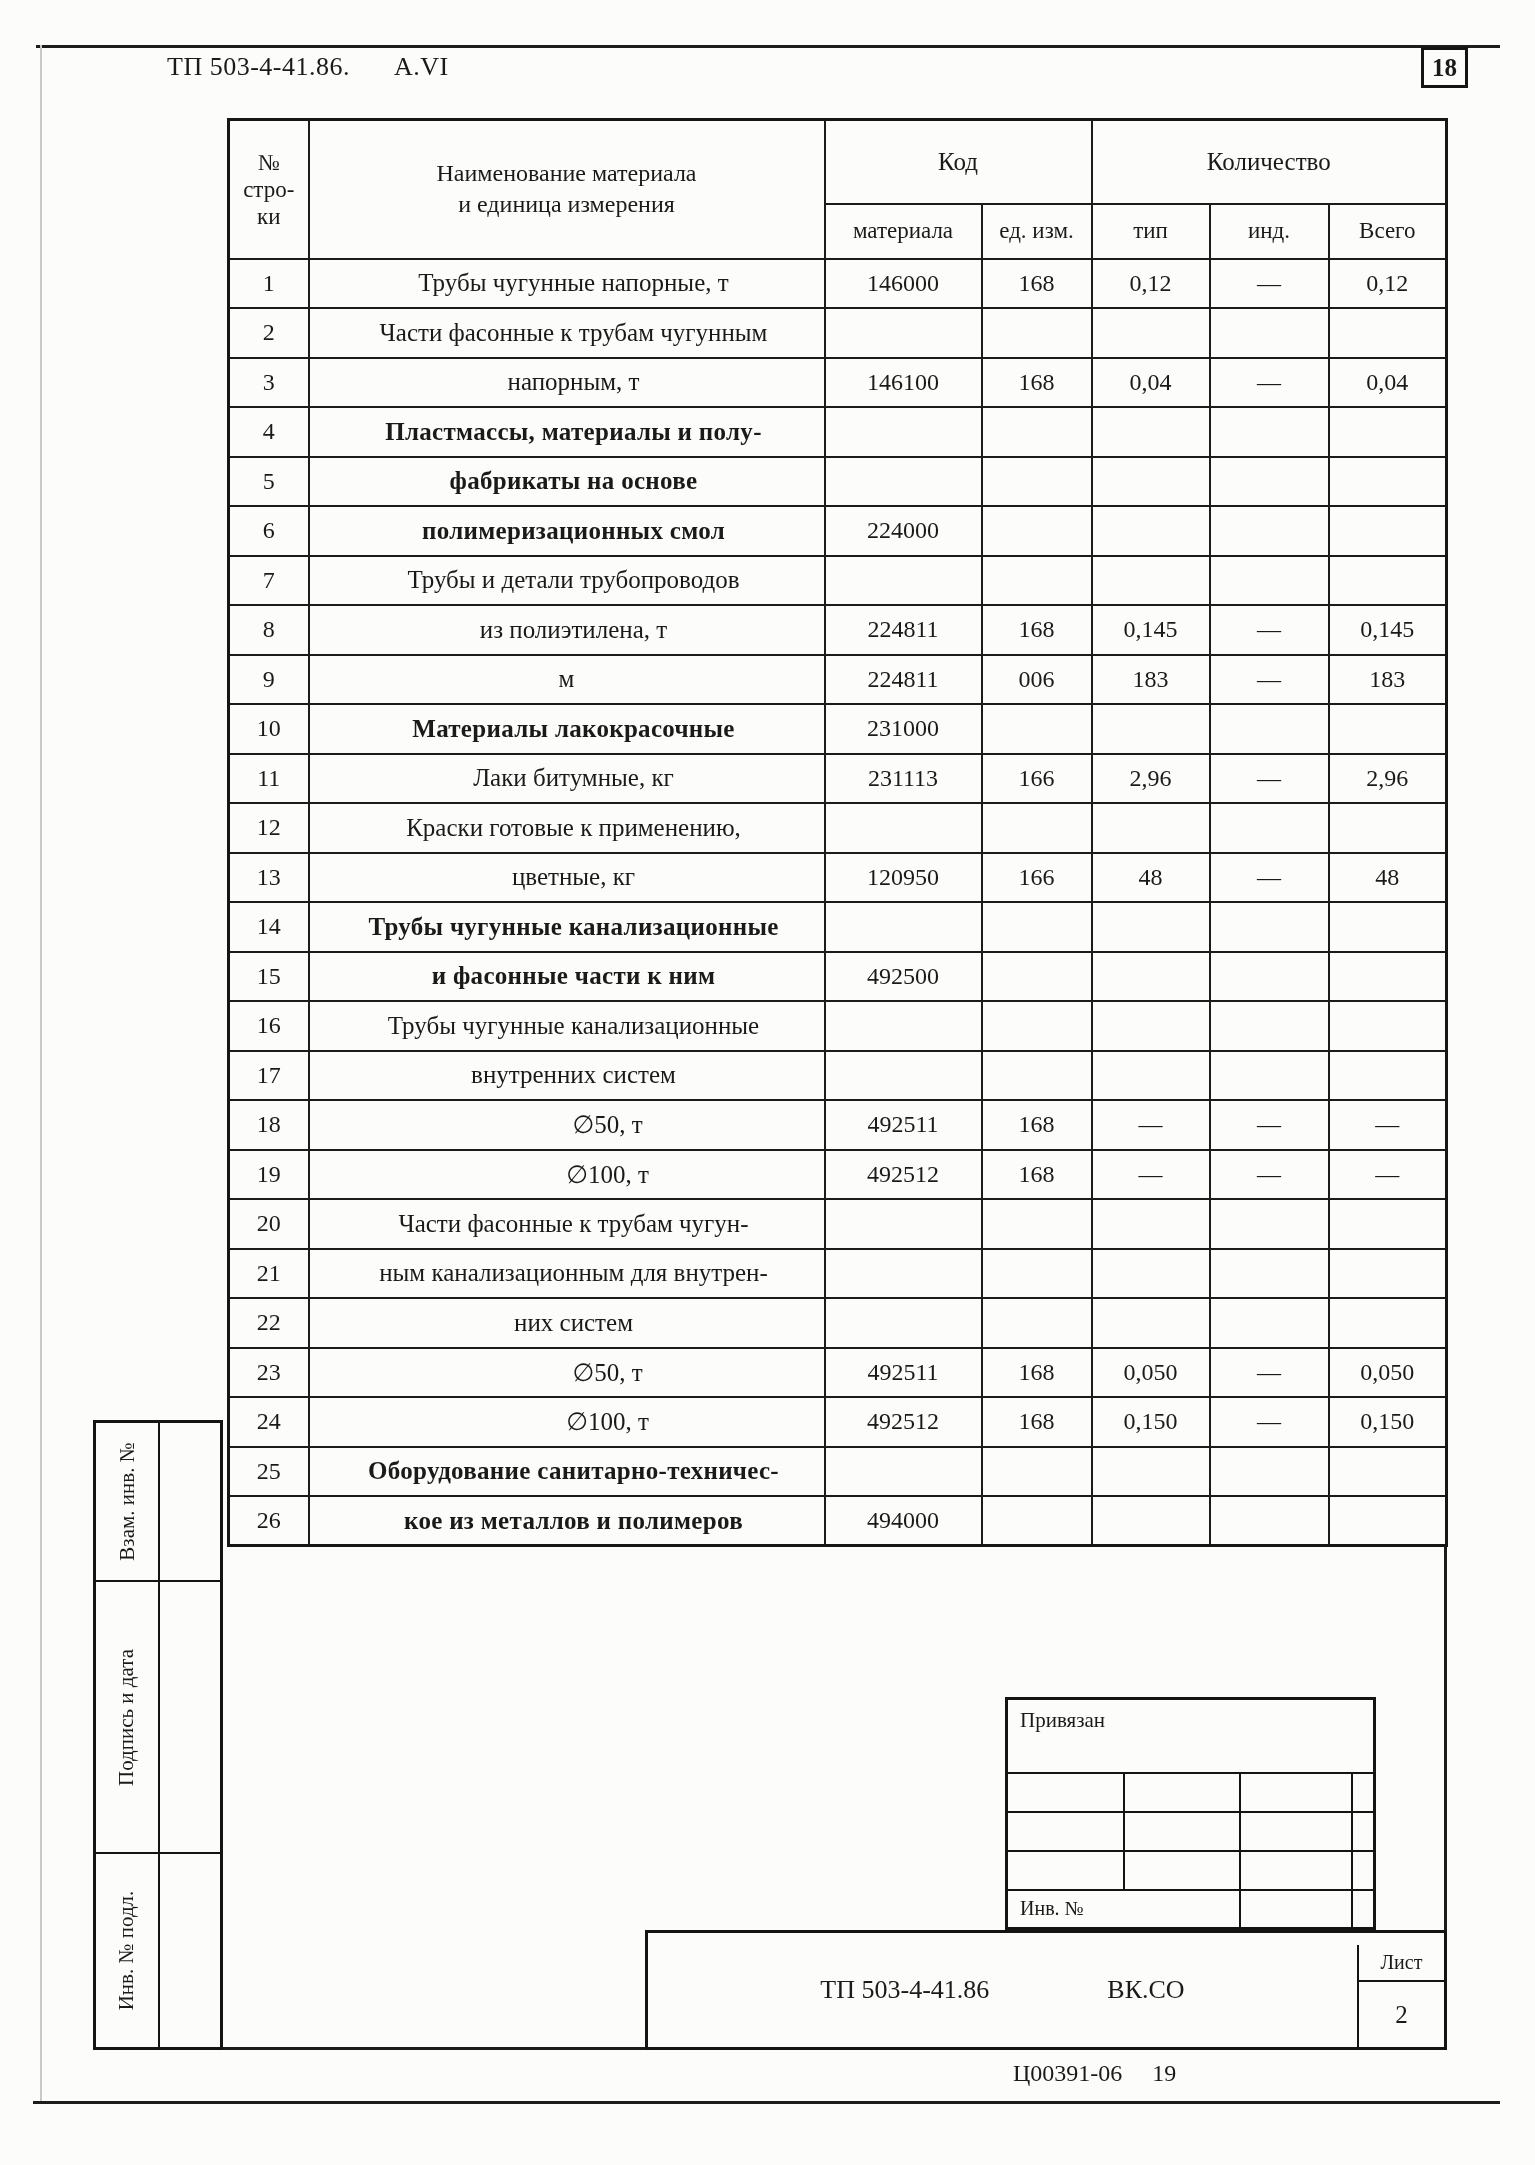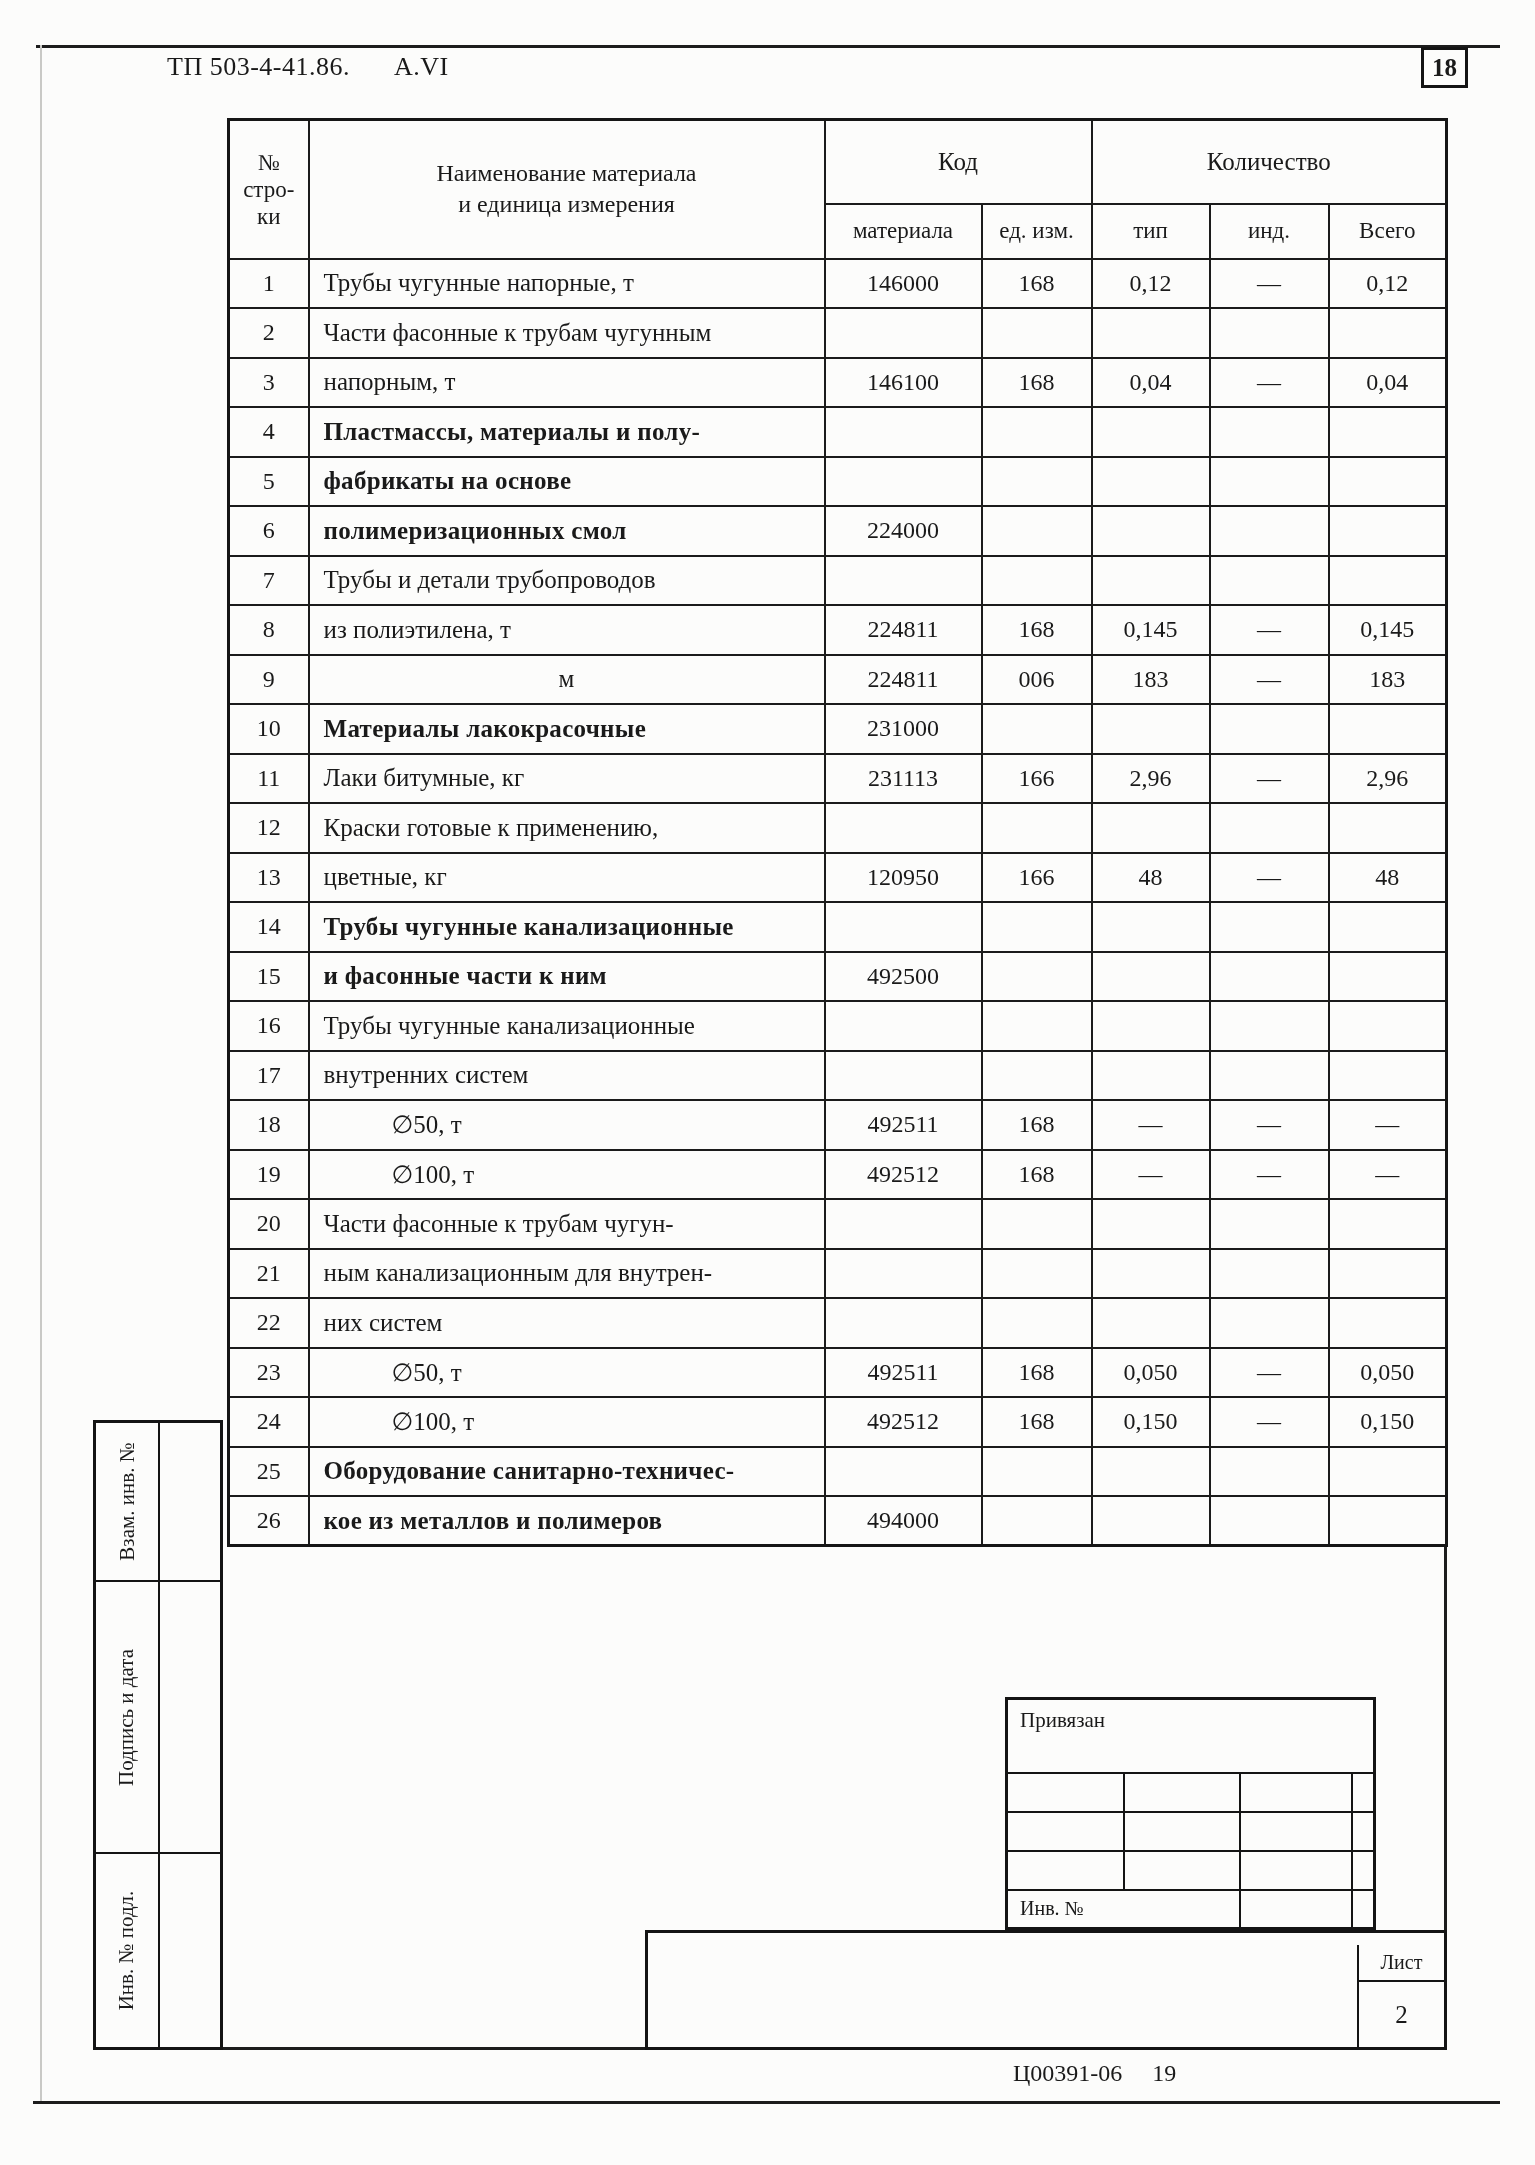--- a/index.html
+++ b/index.html
@@ -23,21 +23,21 @@
   .main-table { position:absolute; left:227px; top:118px; width:1218px;
     border-collapse:collapse; table-layout:fixed; border:3px solid #161616; }
   .main-table th, .main-table td { border:2px solid #1b1b1b; padding:0; vertical-align:middle; }
   .main-table th { font-weight:normal; text-align:center; }
   .th-top { height:84px; font-size:25px; }
   .th-sub { height:55px; font-size:23px;border-radius:13px; }
   .th-num { font-size:23px; line-height:27px; }
   .th-name { font-size:24px; line-height:31px; }
   .main-table tbody tr { height:49.5px; }
   td.c-num { text-align:center; font-size:24px; }
-  td.c-name { text-align:left; padding-left:14px; font-size:25px; }
+  td.c-name { text-align:center; padding-left:14px; font-size:25px; }
   td.c-name.indent { padding-left:82px; }
   td.c-name.center { text-align:center; padding-left:0; }
   td.c-name.bold { font-weight:bold; letter-spacing:0.3px; }
   td.c-mid { text-align:center; font-size:24px; }
 
   
   .stamp-box { position:absolute; left:93px; top:1420px; width:130px; height:630px;
     border:3px solid #141414; display:flex; flex-direction:column; background:#fcfcfb; }
   .stamp-cell { display:flex; border-bottom:2px solid #141414; }
   .stamp-cell:last-child { border-bottom:none; }
@@ -408,20 +408,24 @@
       <div class="pc4"></div>
     </div>
     <div class="priv-inv">
       <div class="pi1">Инв. №</div>
       <div class="pi2"></div>
       <div class="pi3"></div>
     </div>
   </div>
 
   <div class="title-block">
+    <div class="tb-main">
+      <span>ТП 503-4-41.86</span>
+      <span>ВК.СО</span>
+    </div>
     <div class="tb-right">
       <div class="tb-sheet-label">Лист</div>
       <div class="tb-sheet-num">2</div>
     </div>
   </div>
 
   <div class="footer-code">
     <span>Ц00391-06</span>
     <span>19</span>
   </div>

